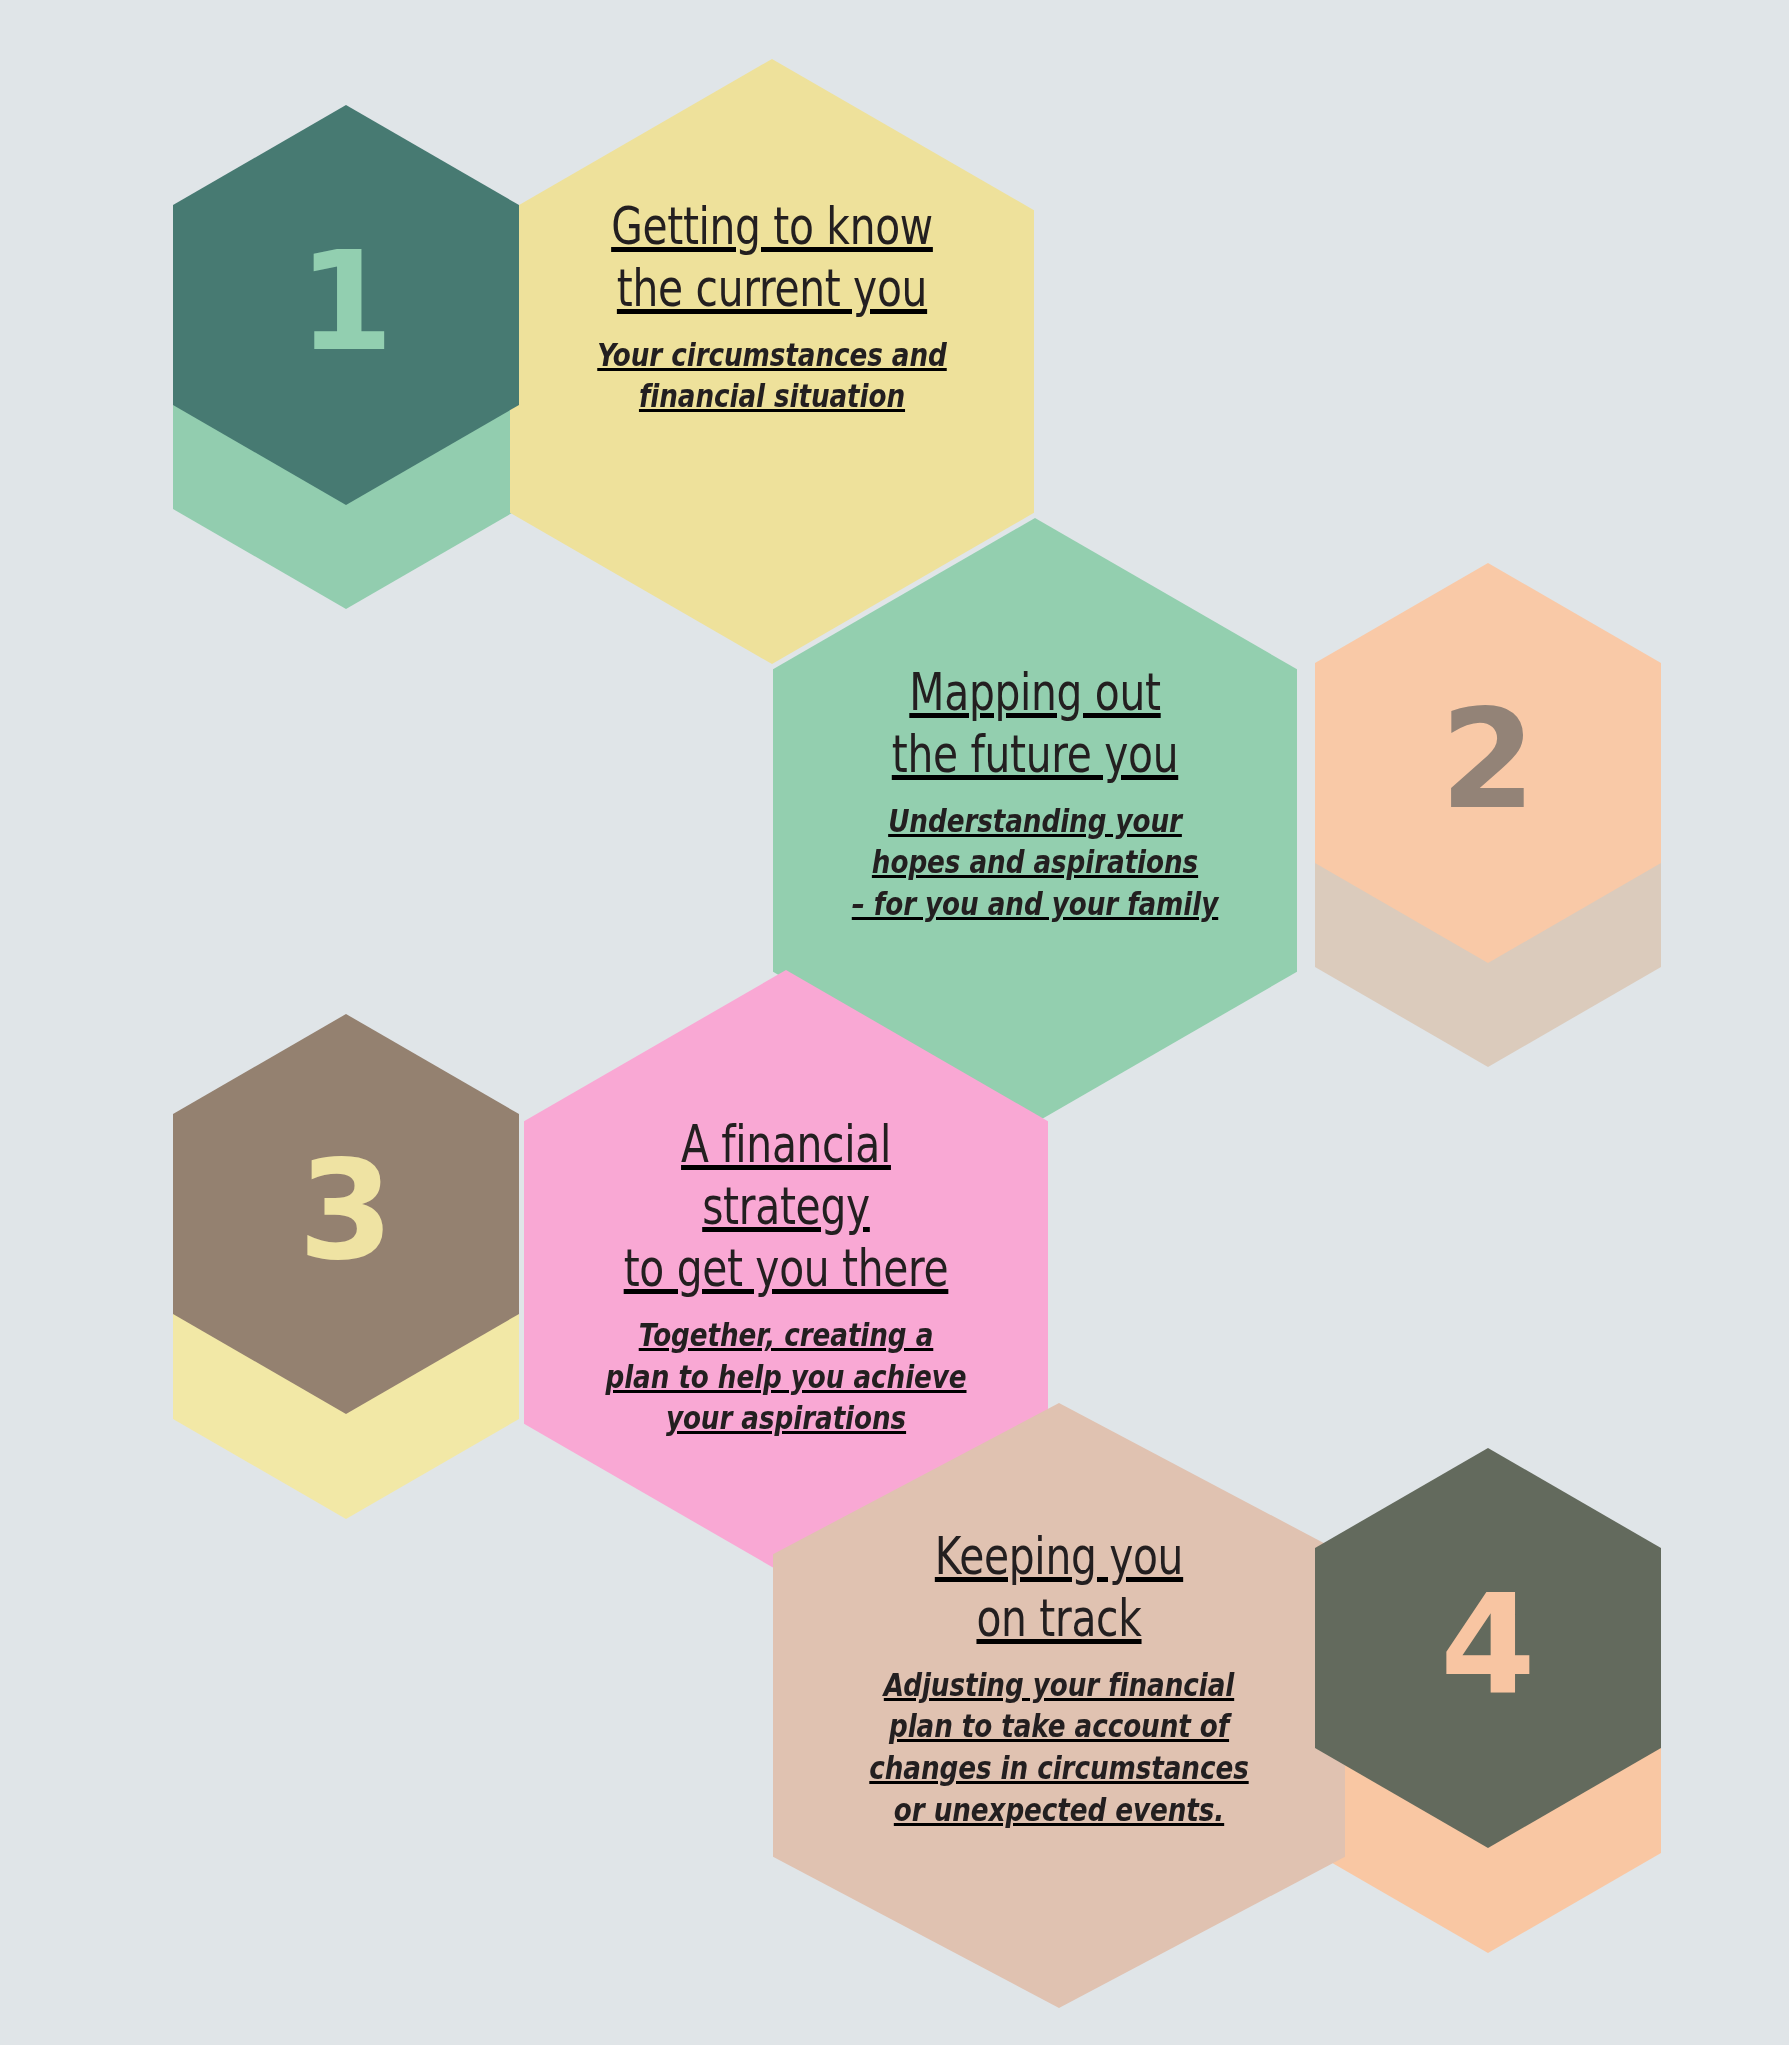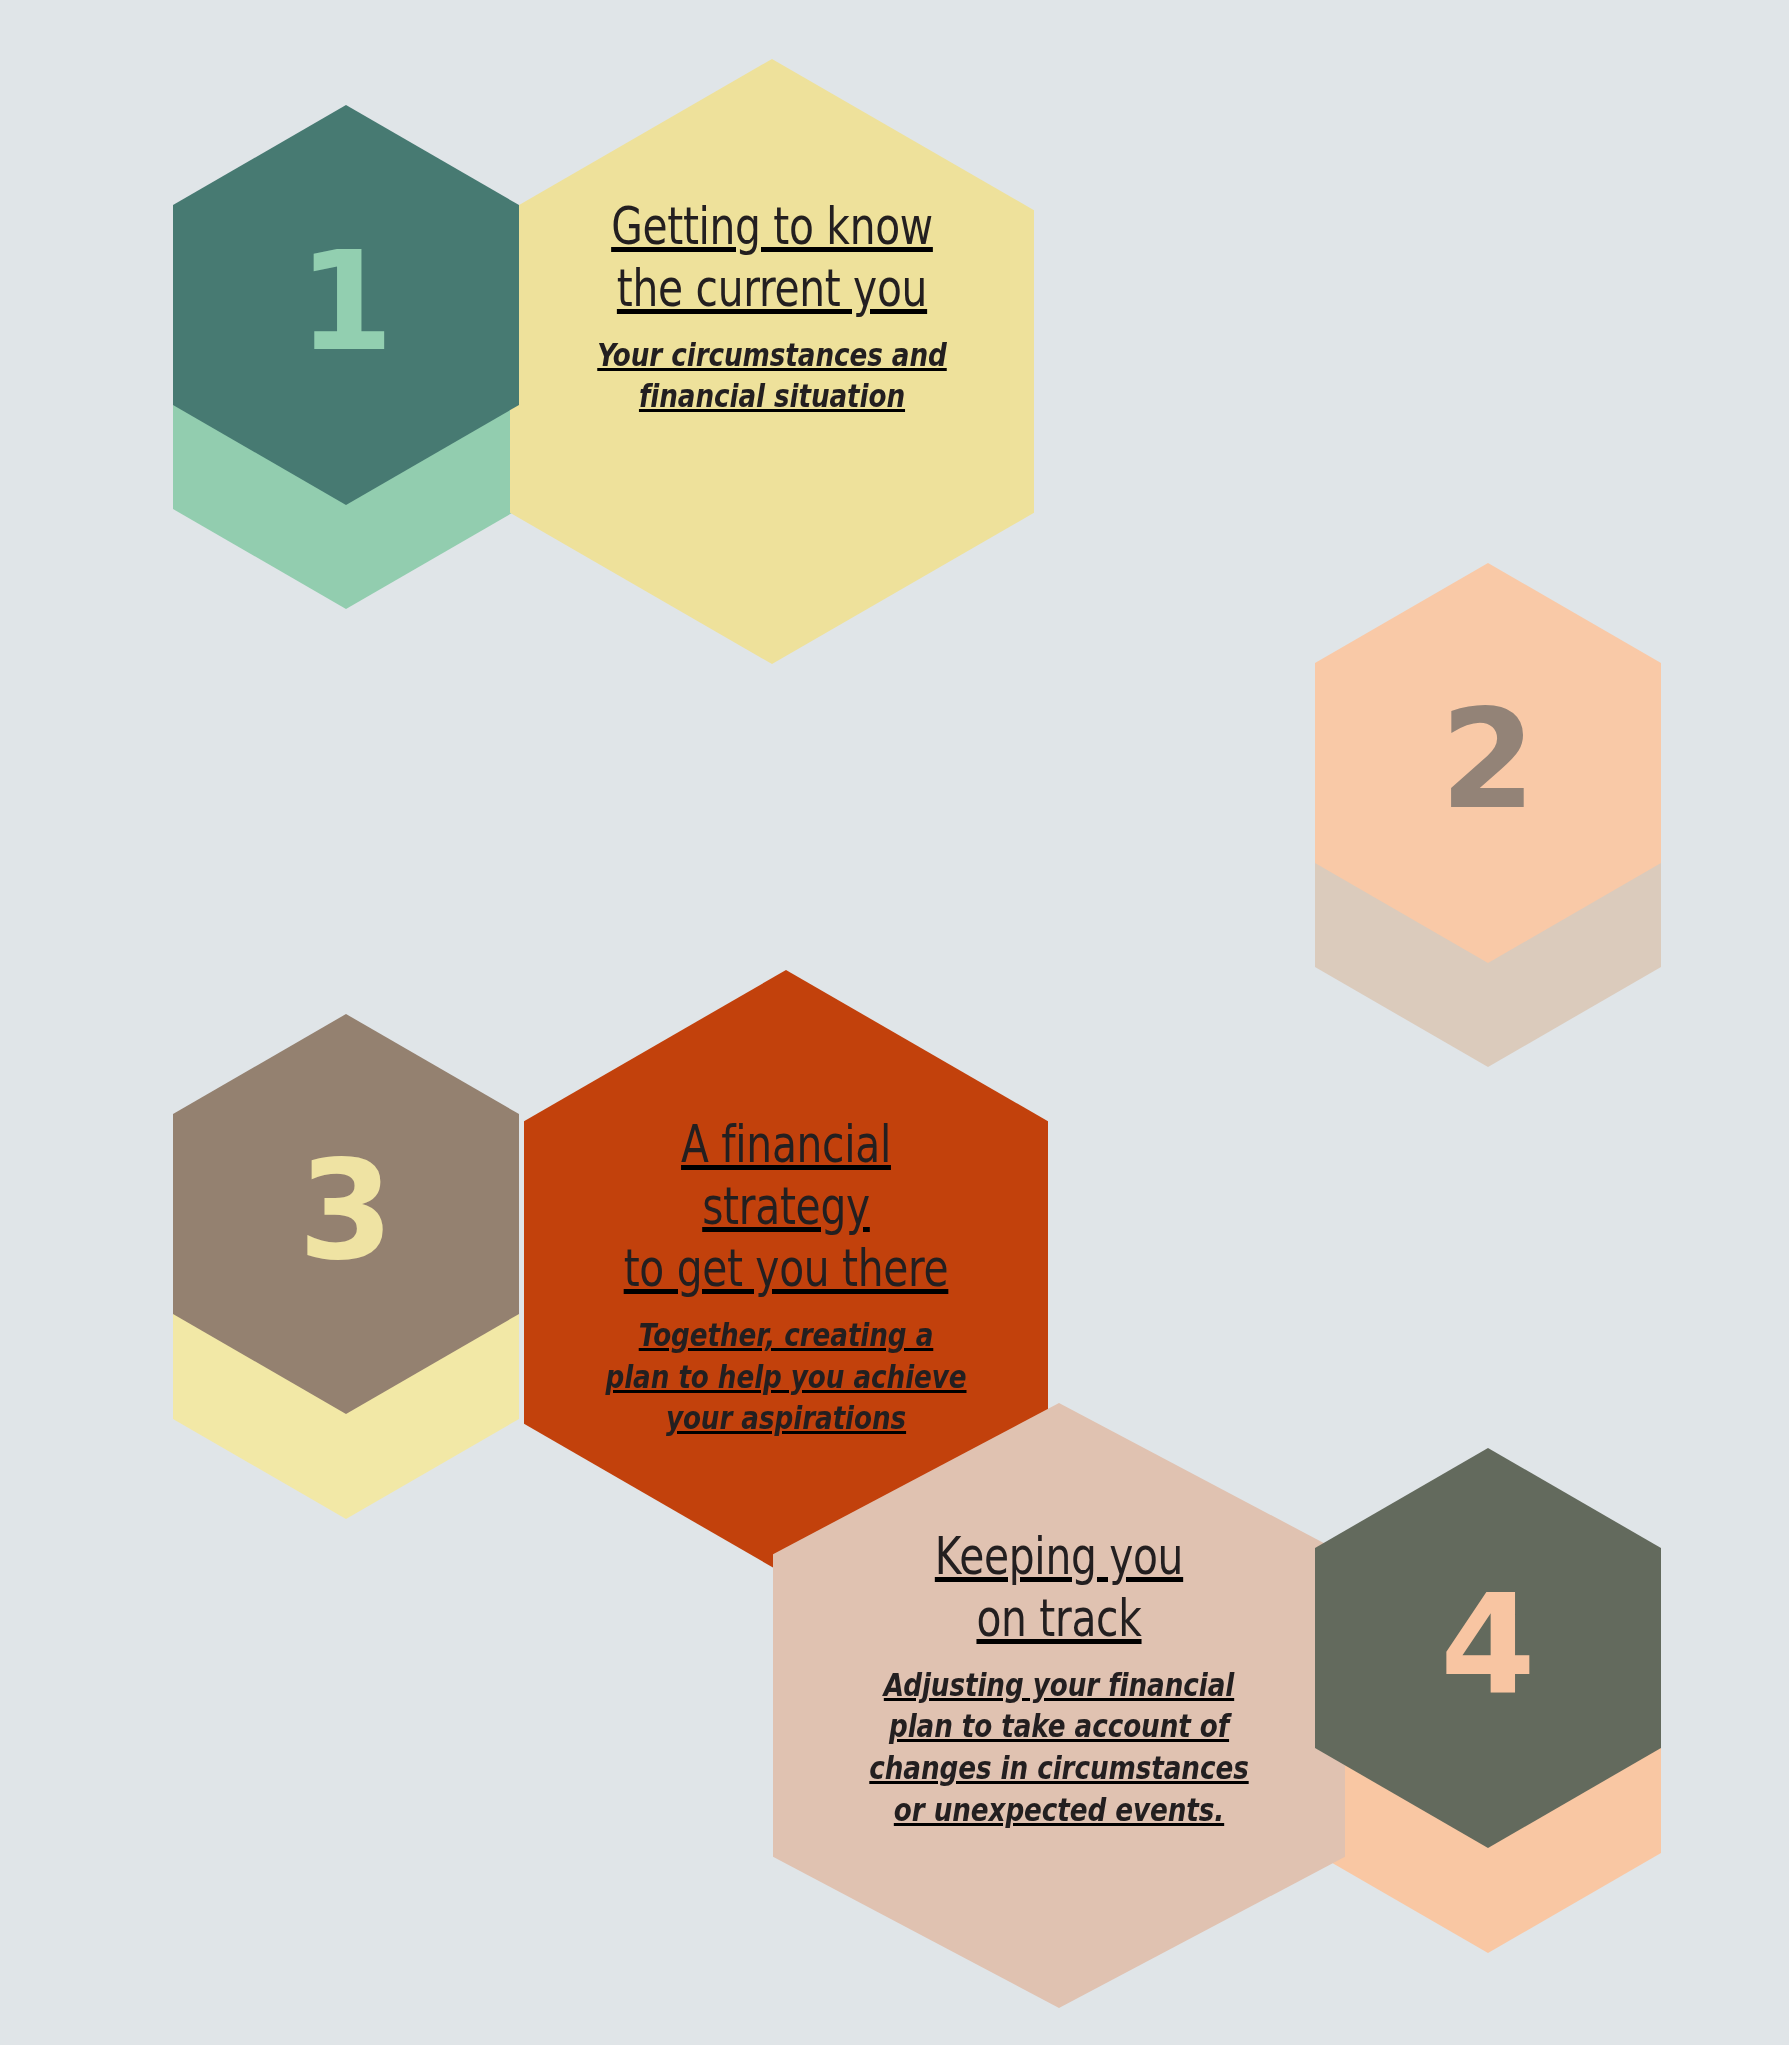--- a/index.html
+++ b/index.html
@@ -102,26 +102,35 @@
       <div class="hex-sub">Your circumstances and
 financial situation</div>
     </div>
   </div>
 
   <div class="hex hex-num" style="left: 173px; top: 105px; width: 346px; height: 400px; background-color: rgb(71, 122, 114);">
     <span class="num-label" style="color: rgb(146, 207, 176);">1</span>
   </div>
 
   <div class="hex" style="left: 1315px; top: 667px; width: 346px; height: 400px; background-color: rgb(219, 203, 188);"></div>
+  <div class="hex hex-content" style="left: 773px; top: 518px; width: 524px; height: 605px; padding-top: 144px; background-color: rgb(147, 207, 175);">
+    <div class="hex-inner">
+      <div class="hex-title">Mapping out
+the future you</div>
+      <div class="hex-sub">Understanding your
+hopes and aspirations
+– for you and your family</div>
+    </div>
+  </div>
   <div class="hex hex-num" style="left: 1315px; top: 563px; width: 346px; height: 400px; background-color: rgb(249, 201, 167);">
     <span class="num-label" style="color: rgb(147, 131, 119);">2</span>
   </div>
 
   <div class="hex" style="left: 173px; top: 1119px; width: 346px; height: 400px; background-color: rgb(242, 232, 166);"></div>
-  <div class="hex hex-content" style="left: 524px; top: 970px; width: 524px; height: 605px; padding-top: 144px; background-color: #c2410c;">
+  <div class="hex hex-content" style="left: 524px; top: 970px; width: 524px; height: 605px; padding-top: 144px; background-color: #f9a8d4;">
     <div class="hex-inner">
       <div class="hex-title">A financial strategy
 to get you there</div>
       <div class="hex-sub">Together, creating a
 plan to help you achieve
 your aspirations</div>
     </div>
   </div>
   <div class="hex hex-num" style="left: 173px; top: 1014px; width: 346px; height: 400px; background-color: rgb(148, 129, 112);">
     <span class="num-label" style="color: rgb(239, 227, 163);">3</span>

